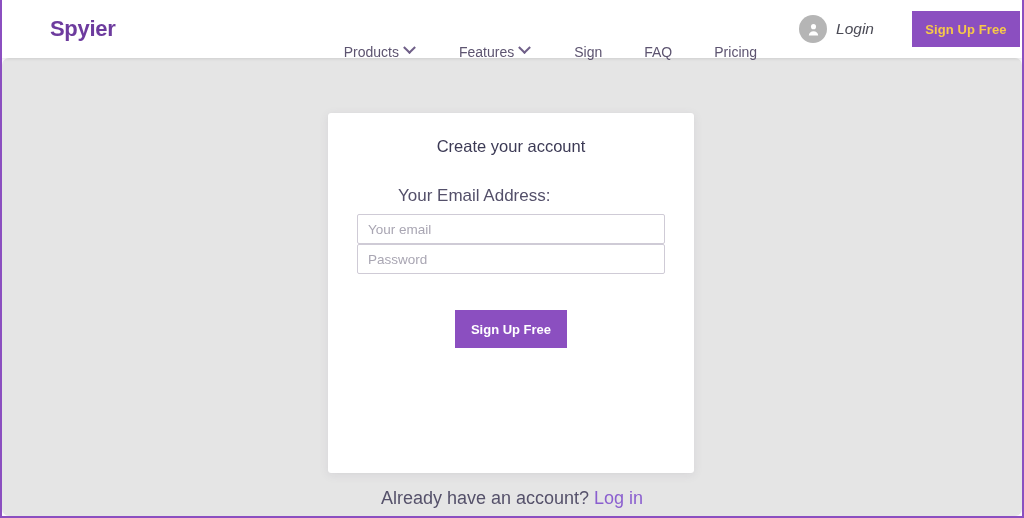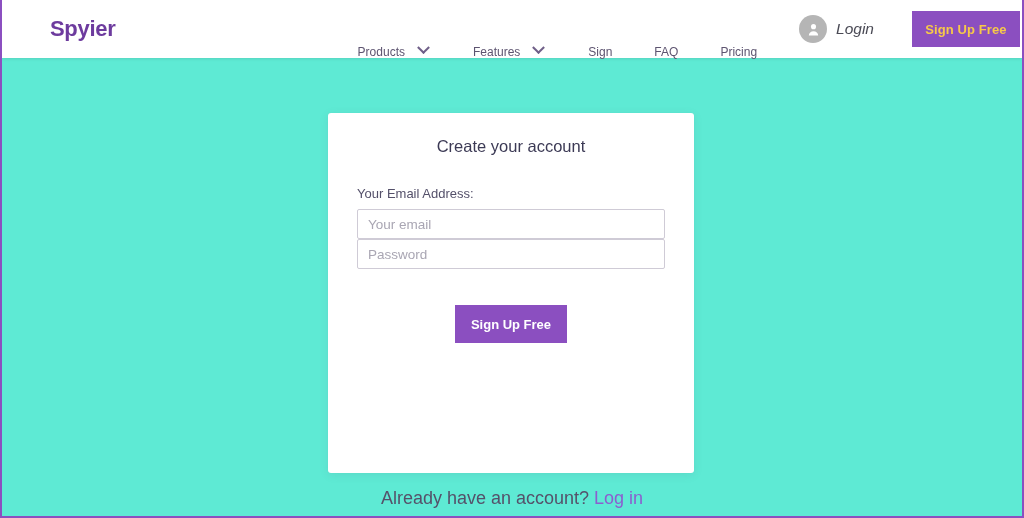--- a/index.html
+++ b/index.html
@@ -45,22 +45,22 @@
     user-select: none;
   }
   .nav {
     display: flex;
     align-items: center;
     margin-left: auto;
   }
   .nav-item {
     display: flex;
     align-items: center;
-    gap: 14px;
-    font-size: 12px;
+    gap: 6px;
+    font-size: 14px;
     color: #5d5470;
     padding: 0 0;
     margin-right: 45px;
     white-space: nowrap;
     cursor: pointer;
     margin-top: 45px;
   }
   .nav-item.tight { margin-right: 42px; }
   .chev {
     display: inline-block;
@@ -103,21 +103,22 @@
     cursor: pointer;
     font-family: "Liberation Sans", sans-serif;
     letter-spacing: 0.1px;
     margin-right: 2px;
   }
 
   
   .main {
     position: relative;
     height: 458px;
-    background: #5eead4;
+    background: #e5e5e5;
+    border-radius: 7px;
   }
   .card {
     position: absolute;
     left: 326px;
     top: 55px;
     width: 366px;
     height: 360px;
     background: #ffffff;
     border-radius: 3px;
     box-shadow: 0 2px 10px rgba(90,80,110,0.10), 0 0 1px rgba(0,0,0,0.06);
@@ -125,24 +126,25 @@
   }
   .card-title {
     text-align: center;
     font-size: 16.5px;
     color: #3c3a55;
     margin: 0;
     padding-top: 24px;
     font-weight: normal;
   }
   .field-label {
-    font-size: 13px;
+    font-size: 17px;
     color: #54506a;
     margin-top: 30px;
     margin-bottom: 8px;
+    margin-left: 41px;
   }
   .field-label.pw { margin-top: 29px; }
   .text-input {
     width: 100%;
     height: 30px;
     border: 1px solid #cfcbd6;
     border-radius: 2px;
     padding: 0 10px;
     font-size: 13.5px;
     color: #33313f;

